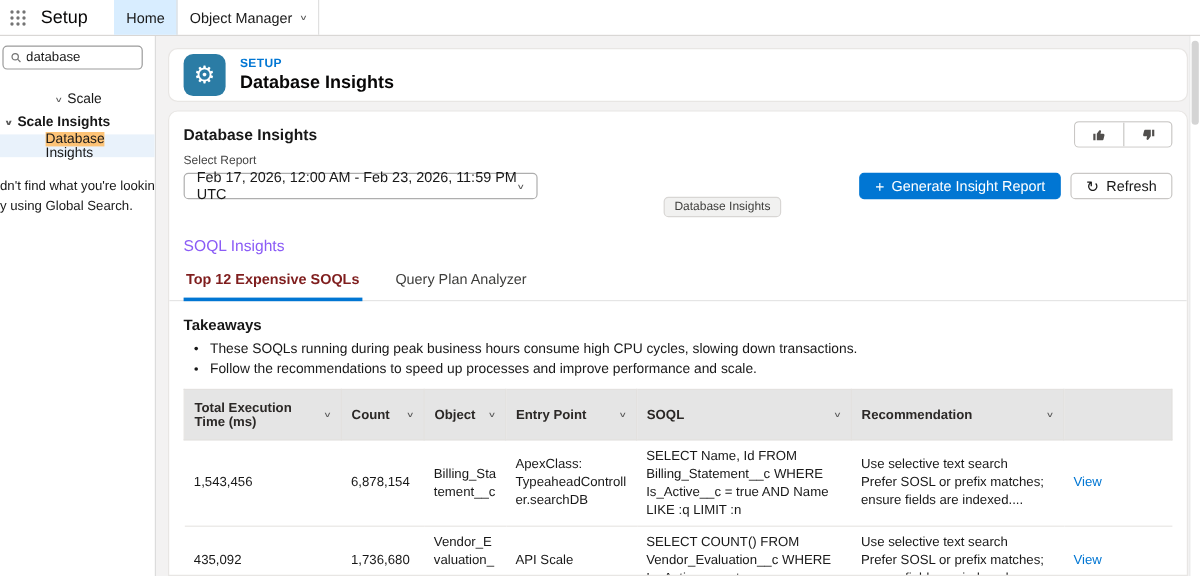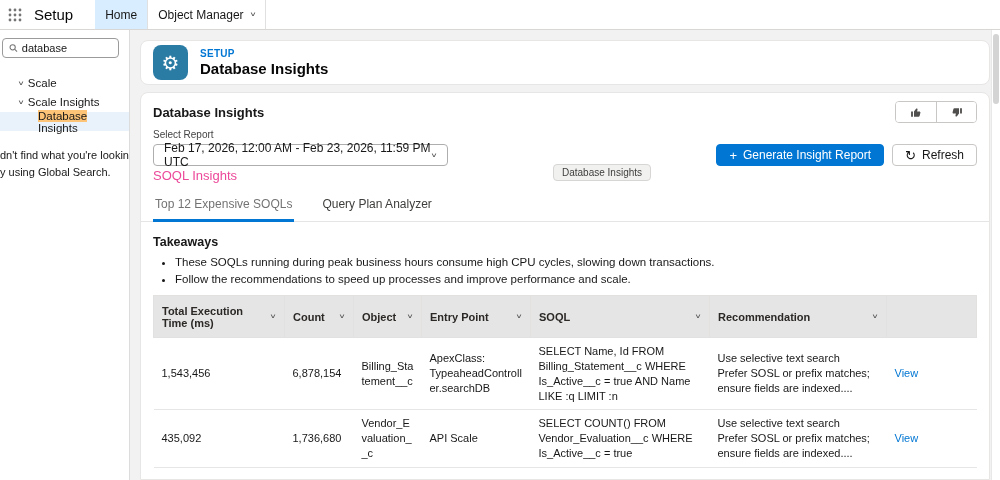--- a/index.html
+++ b/index.html
@@ -16,21 +16,21 @@
   .chev { font-size:8px; color:#585858; display:inline-block; transform:scaleY(.75) scaleX(1.2); }
 
   .layout { display:flex; height:450px; }
 
   
   .sidebar { width:130px; flex-shrink:0; background:#fff; border-right:1px solid #dcdcdc; overflow:hidden; }
   .search-box { margin:8px 10px 0 2px; height:20px; border:1px solid #9b9b9b; border-radius:4px; display:flex; align-items:center; gap:4px; padding:0 6px; background:#fff; }
   .search-box input { border:none; outline:none; width:100%; font-size:11px; font-family:inherit; color:#181818; }
   .tree { margin-top:16px; font-size:11.5px; }
   .tree-item { height:18px; display:flex; align-items:center; gap:4px; margin-bottom:1px; cursor:pointer; }
-  .ti-0 { padding-left:18px; } .ti-1 { padding-left:10px; } .ti-2 { padding-left:18px; }
+  .ti-0 { padding-left:2px;justify-content:center; } .ti-1 { padding-left:10px; } .ti-2 { padding-left:4px;font-weight:bold; }
   .tree-item.selected { background:#e9f2fb; padding-left:38px; height:19px; }
   .hl { background:#fdc376; }
   .sidebar-footer { margin-top:16px; font-size:11px; line-height:1.55; color:#181818; white-space:nowrap; }
 
   
   .main { flex:1; background:#f3f2f2; padding:10px 10px 0 10px; display:flex; flex-direction:column; gap:7px; overflow:hidden; }
   .banner-card { background:#fff; border:1px solid #e8e6e4; border-radius:8px; height:45px; display:flex; align-items:center; gap:12px; padding:0 12px; flex-shrink:0; }
   .setup-tile { width:35px; height:35px; border-radius:8px; background:#2b7ca5; color:#fff; display:flex; align-items:center; justify-content:center; font-size:20px; line-height:1; }
   .banner-eyebrow { font-size:10px; font-weight:bold; color:#0176d3; letter-spacing:.3px; }
   .banner-title { font-size:15px; font-weight:bold; color:#080707; margin-top:1px; }
@@ -44,26 +44,26 @@
 
   .controls-row { display:flex; justify-content:space-between; align-items:flex-end; margin-top:6px; }
   .select-label { font-size:10px; color:#444; margin-bottom:4px; }
   .combobox { width:295px; height:22px; border:1px solid #aeaeae; border-radius:4px; display:flex; align-items:center; justify-content:flex-start; padding:0 10px; font-size:12px; background:#fff; cursor:pointer; }
   .action-buttons { display:flex; gap:8px; align-items:center; }
   .btn { height:22px; border-radius:4px; font-size:12px; font-family:inherit; display:flex; align-items:center; gap:6px; padding:0 12px; cursor:pointer; }
   .btn-primary { background:#0176d3; border:1px solid #0176d3; color:#fff; }
   .btn-neutral { background:#fff; border:1px solid #c9c7c5; color:#181818; }
   .btn .icn { font-size:13px; line-height:1; }
 
-  .section-title { margin-top:2px; font-size:13px; color:#ec4899; }
+  .section-title { margin-top:31px; font-size:13px; color:#8b5cf6; }
   .floating-badge { position:absolute; left:412px; top:71px; background:#f1f1f0; border:1px solid #d8d6d4; border-radius:4px; padding:2px 8px; font-size:10px; color:#3e3e3c; }
 
   .tabs-row { display:flex; gap:26px; margin:10px -12px 0; padding:0 12px; border-bottom:1px solid #e5e5e5; }
   .tab-item { font-size:12px; color:#3e3e3c; padding:4px 2px 8px; border-bottom:3px solid transparent; margin-bottom:-1px; cursor:pointer; }
-  .tab-item.active { font-weight:normal; color:#737373; border-bottom-color:#0176d3; }
+  .tab-item.active { font-weight:bold; color:#7f1d1d; border-bottom-color:#0176d3; }
 
   .takeaways { margin-top:13px; }
   .takeaways-title { font-size:12.5px; font-weight:bold; }
   .takeaway-list { margin:7px 0 0; padding-left:22px; font-size:11.5px; }
   .takeaway-list li { margin-bottom:5px; }
 
   table.data-table { width:100%; border-collapse:collapse; table-layout:fixed; margin-top:10px; font-size:11px; }
   .data-table th { background:#e5e5e5; border:1px solid #e3e1df; font-weight:bold; color:#2b2826; text-align:left; padding:4px 8px; vertical-align:middle; }
   .th-inner { display:flex; justify-content:space-between; align-items:center; gap:4px; }
   .sort-chev { font-weight:normal; }

